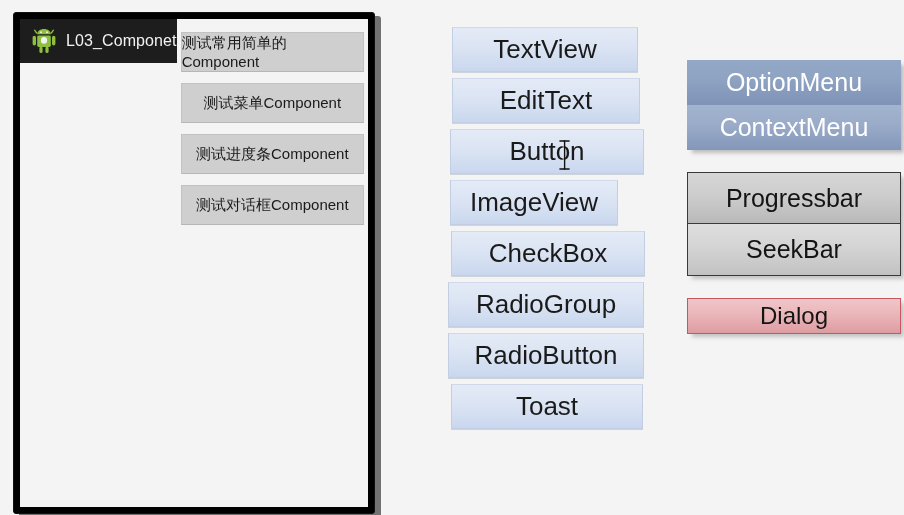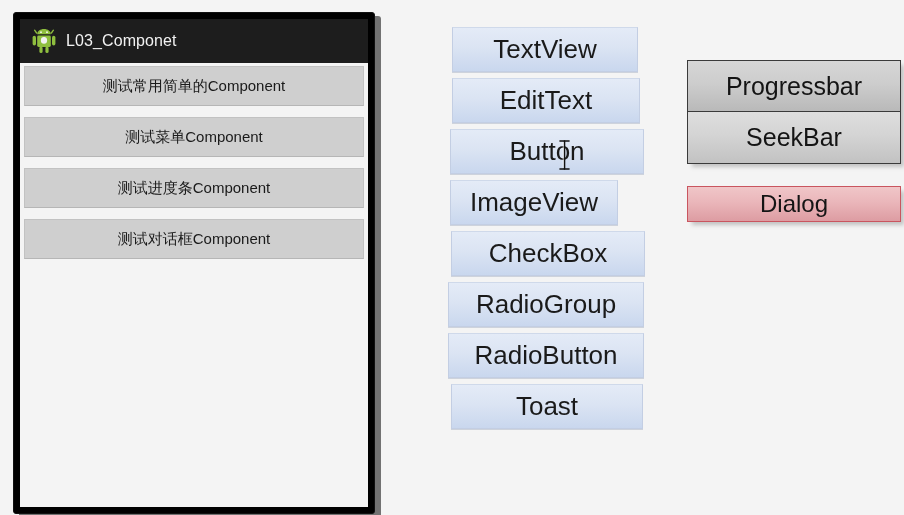--- a/index.html
+++ b/index.html
@@ -35,21 +35,20 @@
   }
   .phone-screen {
     position: absolute;
     left: 6px;
     top: 6px;
     right: 6px;
     bottom: 6px;
     background: #f4f4f4;
     overflow: hidden;
     display: flex;
-    flex-direction: column;
   }
   .titlebar {
     height: 44px;
     flex: 0 0 44px;
     background: #1d1d1d;
     display: flex;
     align-items: center;
     padding-left: 12px;
     box-sizing: border-box;
   }
@@ -62,21 +61,21 @@
   }
   .titlebar-title {
     color: #f2f2f2;
     font-size: 16px;
     letter-spacing: 0.1px;
     font-family: "Liberation Sans", sans-serif;
   }
   .list-area {
     flex: 1 1 auto;
     background: #f4f4f4;
-    padding: 3px 4px 0 4px;
+    padding: 13px 4px 0 4px;
     box-sizing: border-box;
   }
   .list-btn {
     height: 40px;
     margin: 0 0 11px 0;
     background: #cfcfcf;
     border: 1px solid #c2c2c2;
     border-bottom-color: #b6b6b6;
     display: flex;
     align-items: center;
@@ -249,20 +248,28 @@
     <div class="blue-btn" style="width:196px;margin-left:-4px">
       <span>RadioButton</span>
     </div>
     <div class="blue-btn" style="width:192px;margin-left:-1px">
       <span>Toast</span>
     </div>
   </div>
 
   <div class="right-col">
 
+    <div class="group menus">
+      <div class="menu-btn">
+        <span>OptionMenu</span>
+      </div>
+      <div class="menu-btn second">
+        <span>ContextMenu</span>
+      </div>
+    </div>
 
     <div class="group bars">
       <div class="grey-btn">
         <span>Progressbar</span>
       </div>
       <div class="grey-btn second">
         <span>SeekBar</span>
       </div>
     </div>
 

